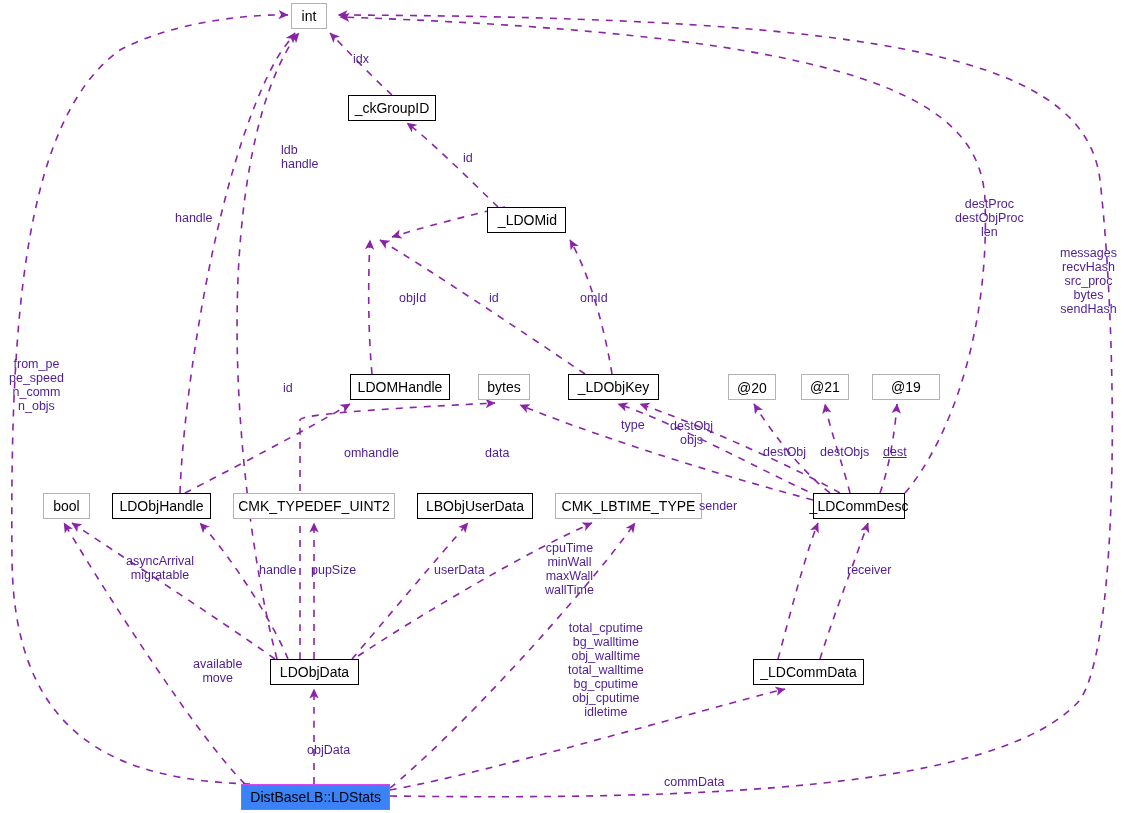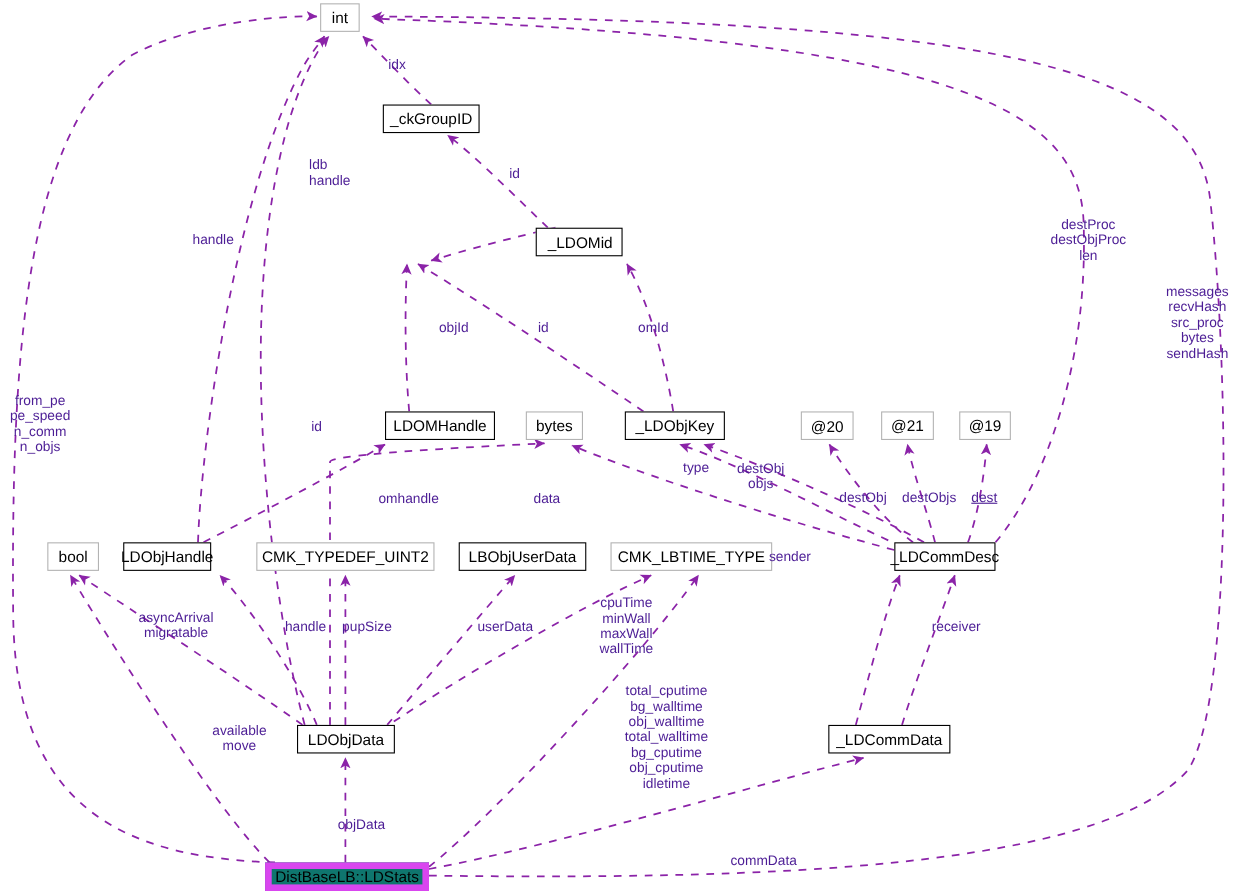--- a/index.html
+++ b/index.html
@@ -36,22 +36,23 @@
     padding: 4px 8px;
     height: 26px;
   }
   .node.cls {
     border: 1px solid #000000;
   }
   .node.basic {
     border: 1px solid #b3b3b3;
   }
   .node.root {
-    border: 6px solid #d946ef;
-    background: #0f766e;
+    border: 1px solid #d946ef;
+    background: #3b82f6;
+    justify-content: flex-end;
   }
   .edge-label {
     position: absolute;
     font-size: 12.5px;
     line-height: 14px;
     color: #4c1d95;
     white-space: pre;
     text-align: center;
   }
   .edge-label.left {
@@ -159,29 +160,29 @@
   </div>
 
   <div class="node basic" style="left:728px;top:374px;width:48px;align-items:flex-end;">
     <span>@20</span>
   </div>
 
   <div class="node basic" style="left:801px;top:374px;width:48px;">
     <span>@21</span>
   </div>
 
-  <div class="node basic" style="left:872px;top:374px;width:47px;">
+  <div class="node basic" style="left:872px;top:374px;width:68px;">
     <span>@19</span>
   </div>
 
   <div class="node basic" style="left:43px;top:493px;width:47px;">
     <span>bool</span>
   </div>
 
-  <div class="node cls" style="left:112px;top:493px;width:80px;">
+  <div class="node cls" style="left:112px;top:493px;width:99px;">
     <span>LDObjHandle</span>
   </div>
 
   <div class="node basic" style="left:233px;top:493px;width:162px;">
     <span>CMK_TYPEDEF_UINT2</span>
   </div>
 
   <div class="node cls" style="left:417px;top:493px;width:116px;">
     <span>LBObjUserData</span>
   </div>
@@ -212,21 +213,21 @@
 
   <div class="edge-label left" style="left:281px;top:143px;">ldb
 handle</div>
 
   <div class="edge-label left" style="left:175px;top:211px;">handle</div>
 
   <div class="edge-label" style="left:955px;top:197px;">destProc
 destObjProc
 len</div>
 
-  <div class="edge-label" style="left:1060px;top:258px;">messages
+  <div class="edge-label" style="left:1060px;top:246px;">messages
 recvHash
 src_proc
 bytes
 sendHash</div>
 
   <div class="edge-label" style="left:9px;top:357px;">from_pe
 pe_speed
 n_comm
 n_objs</div>
 

